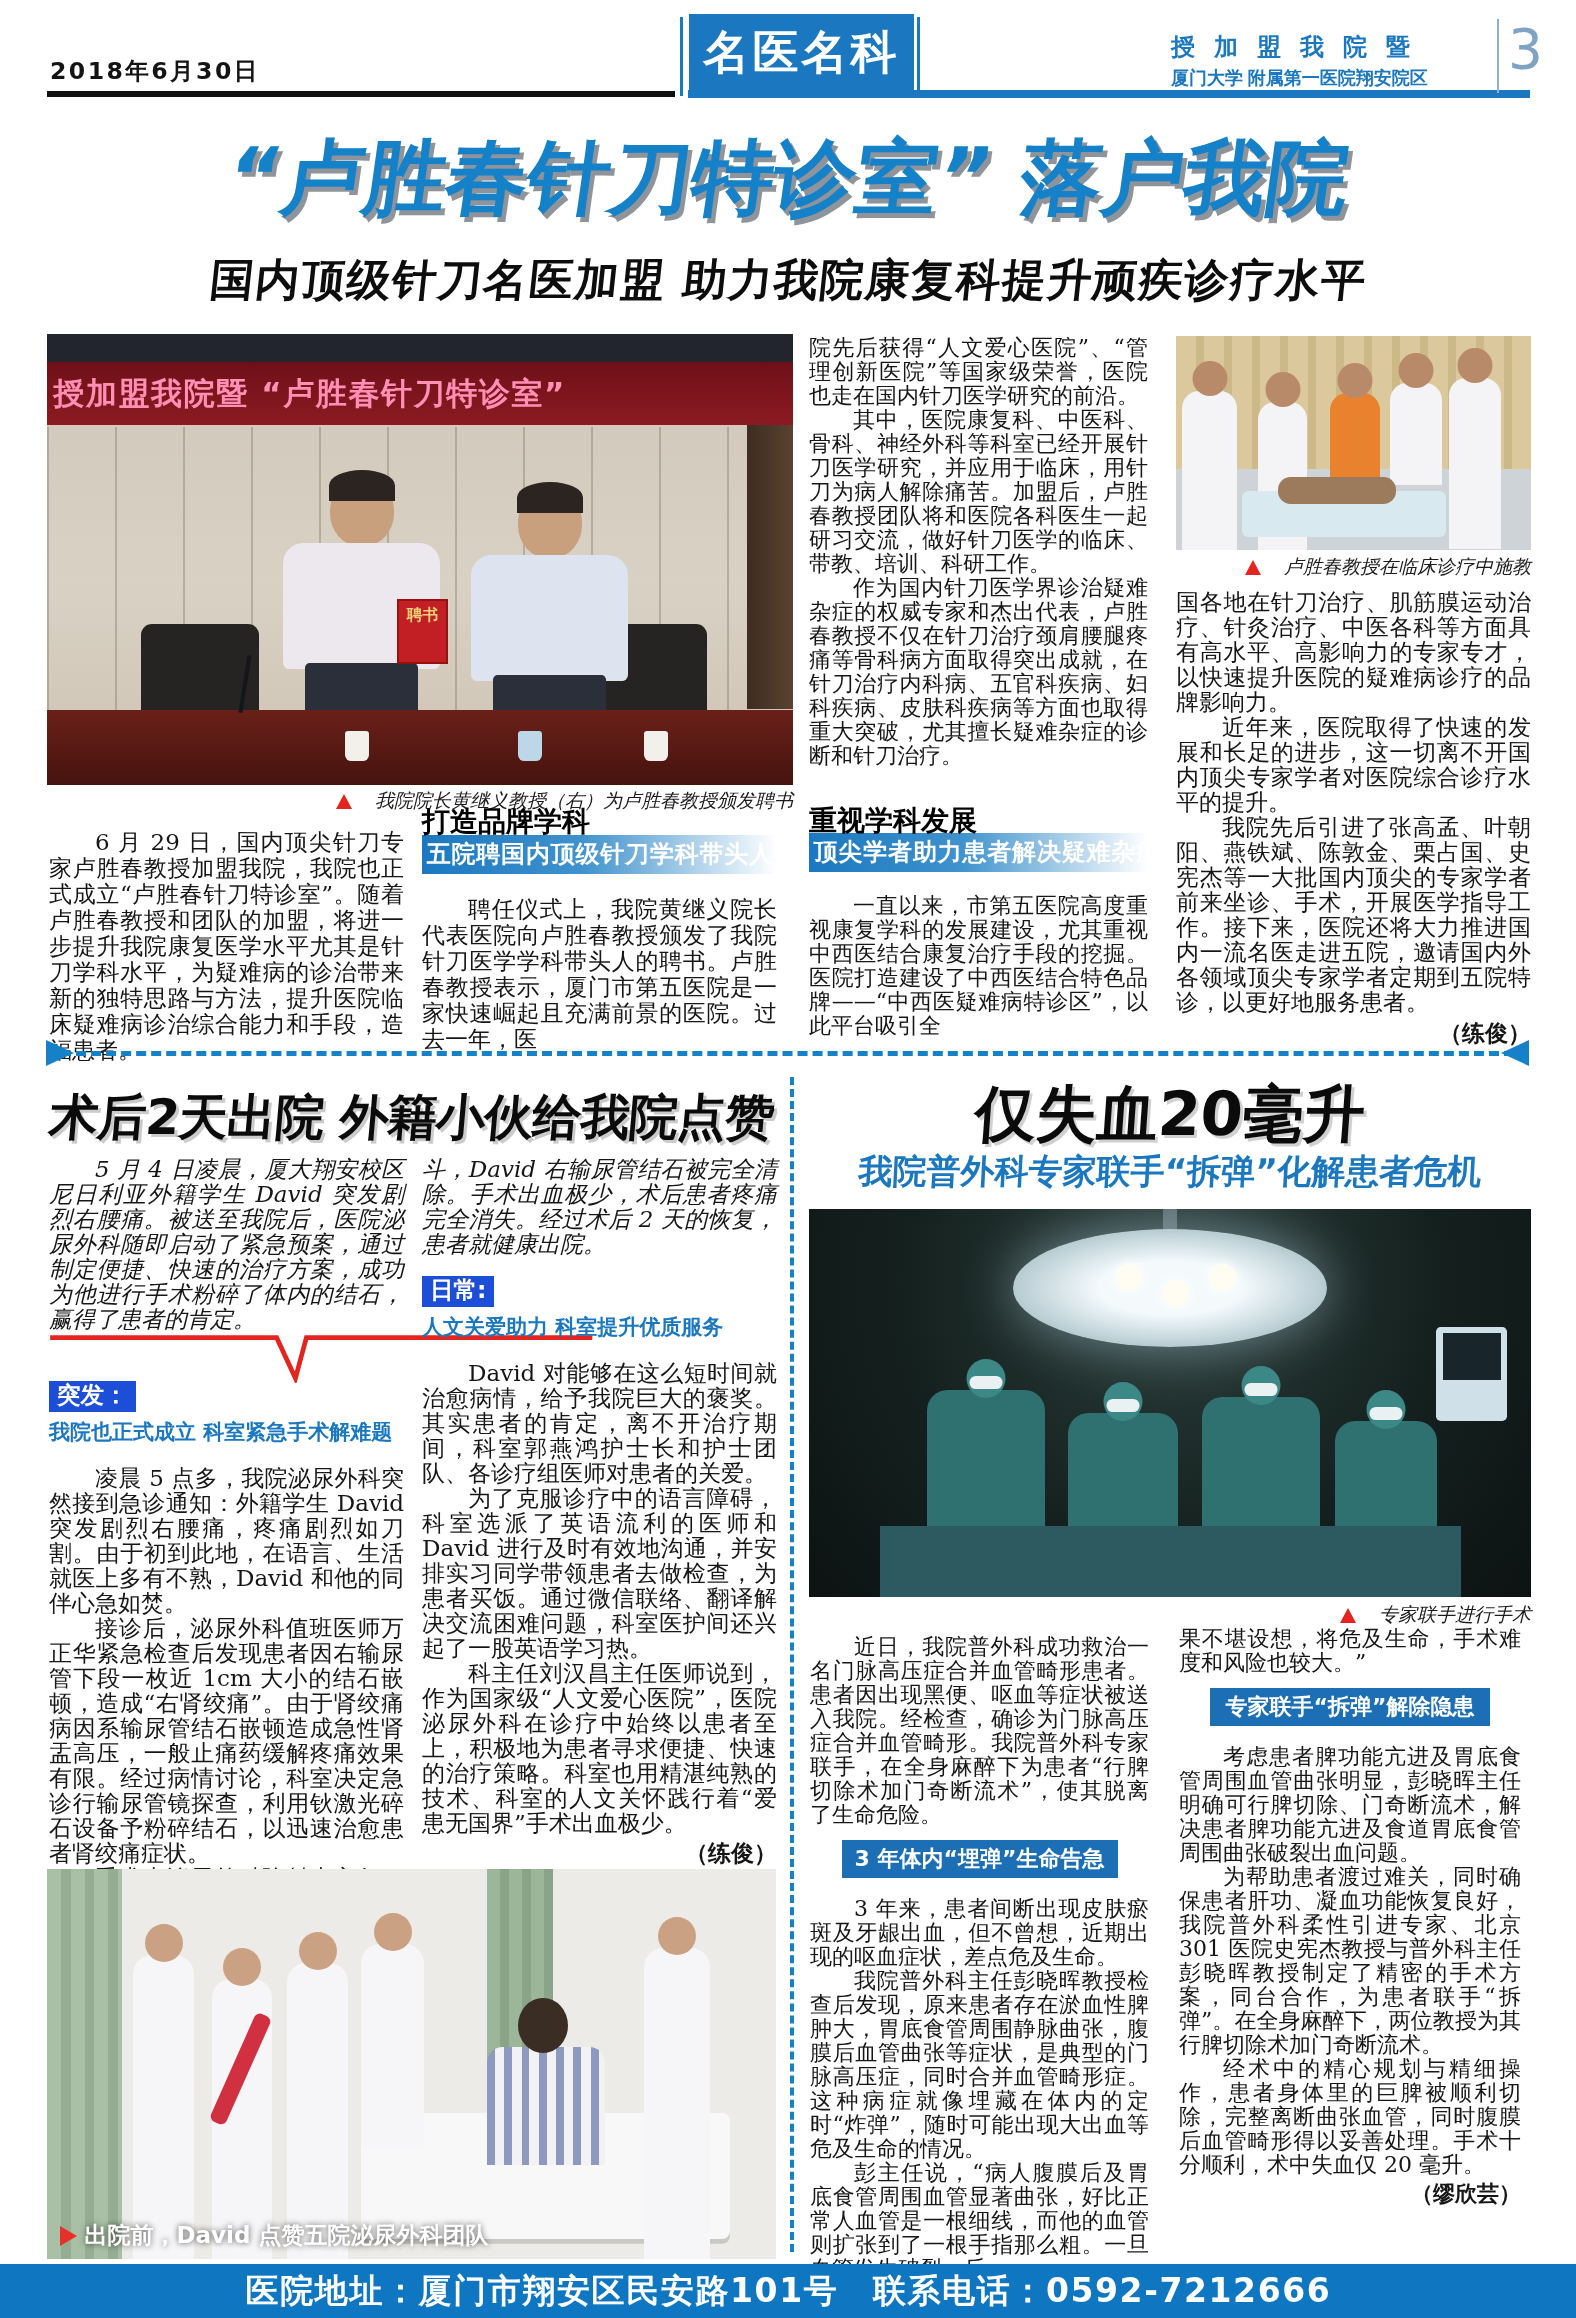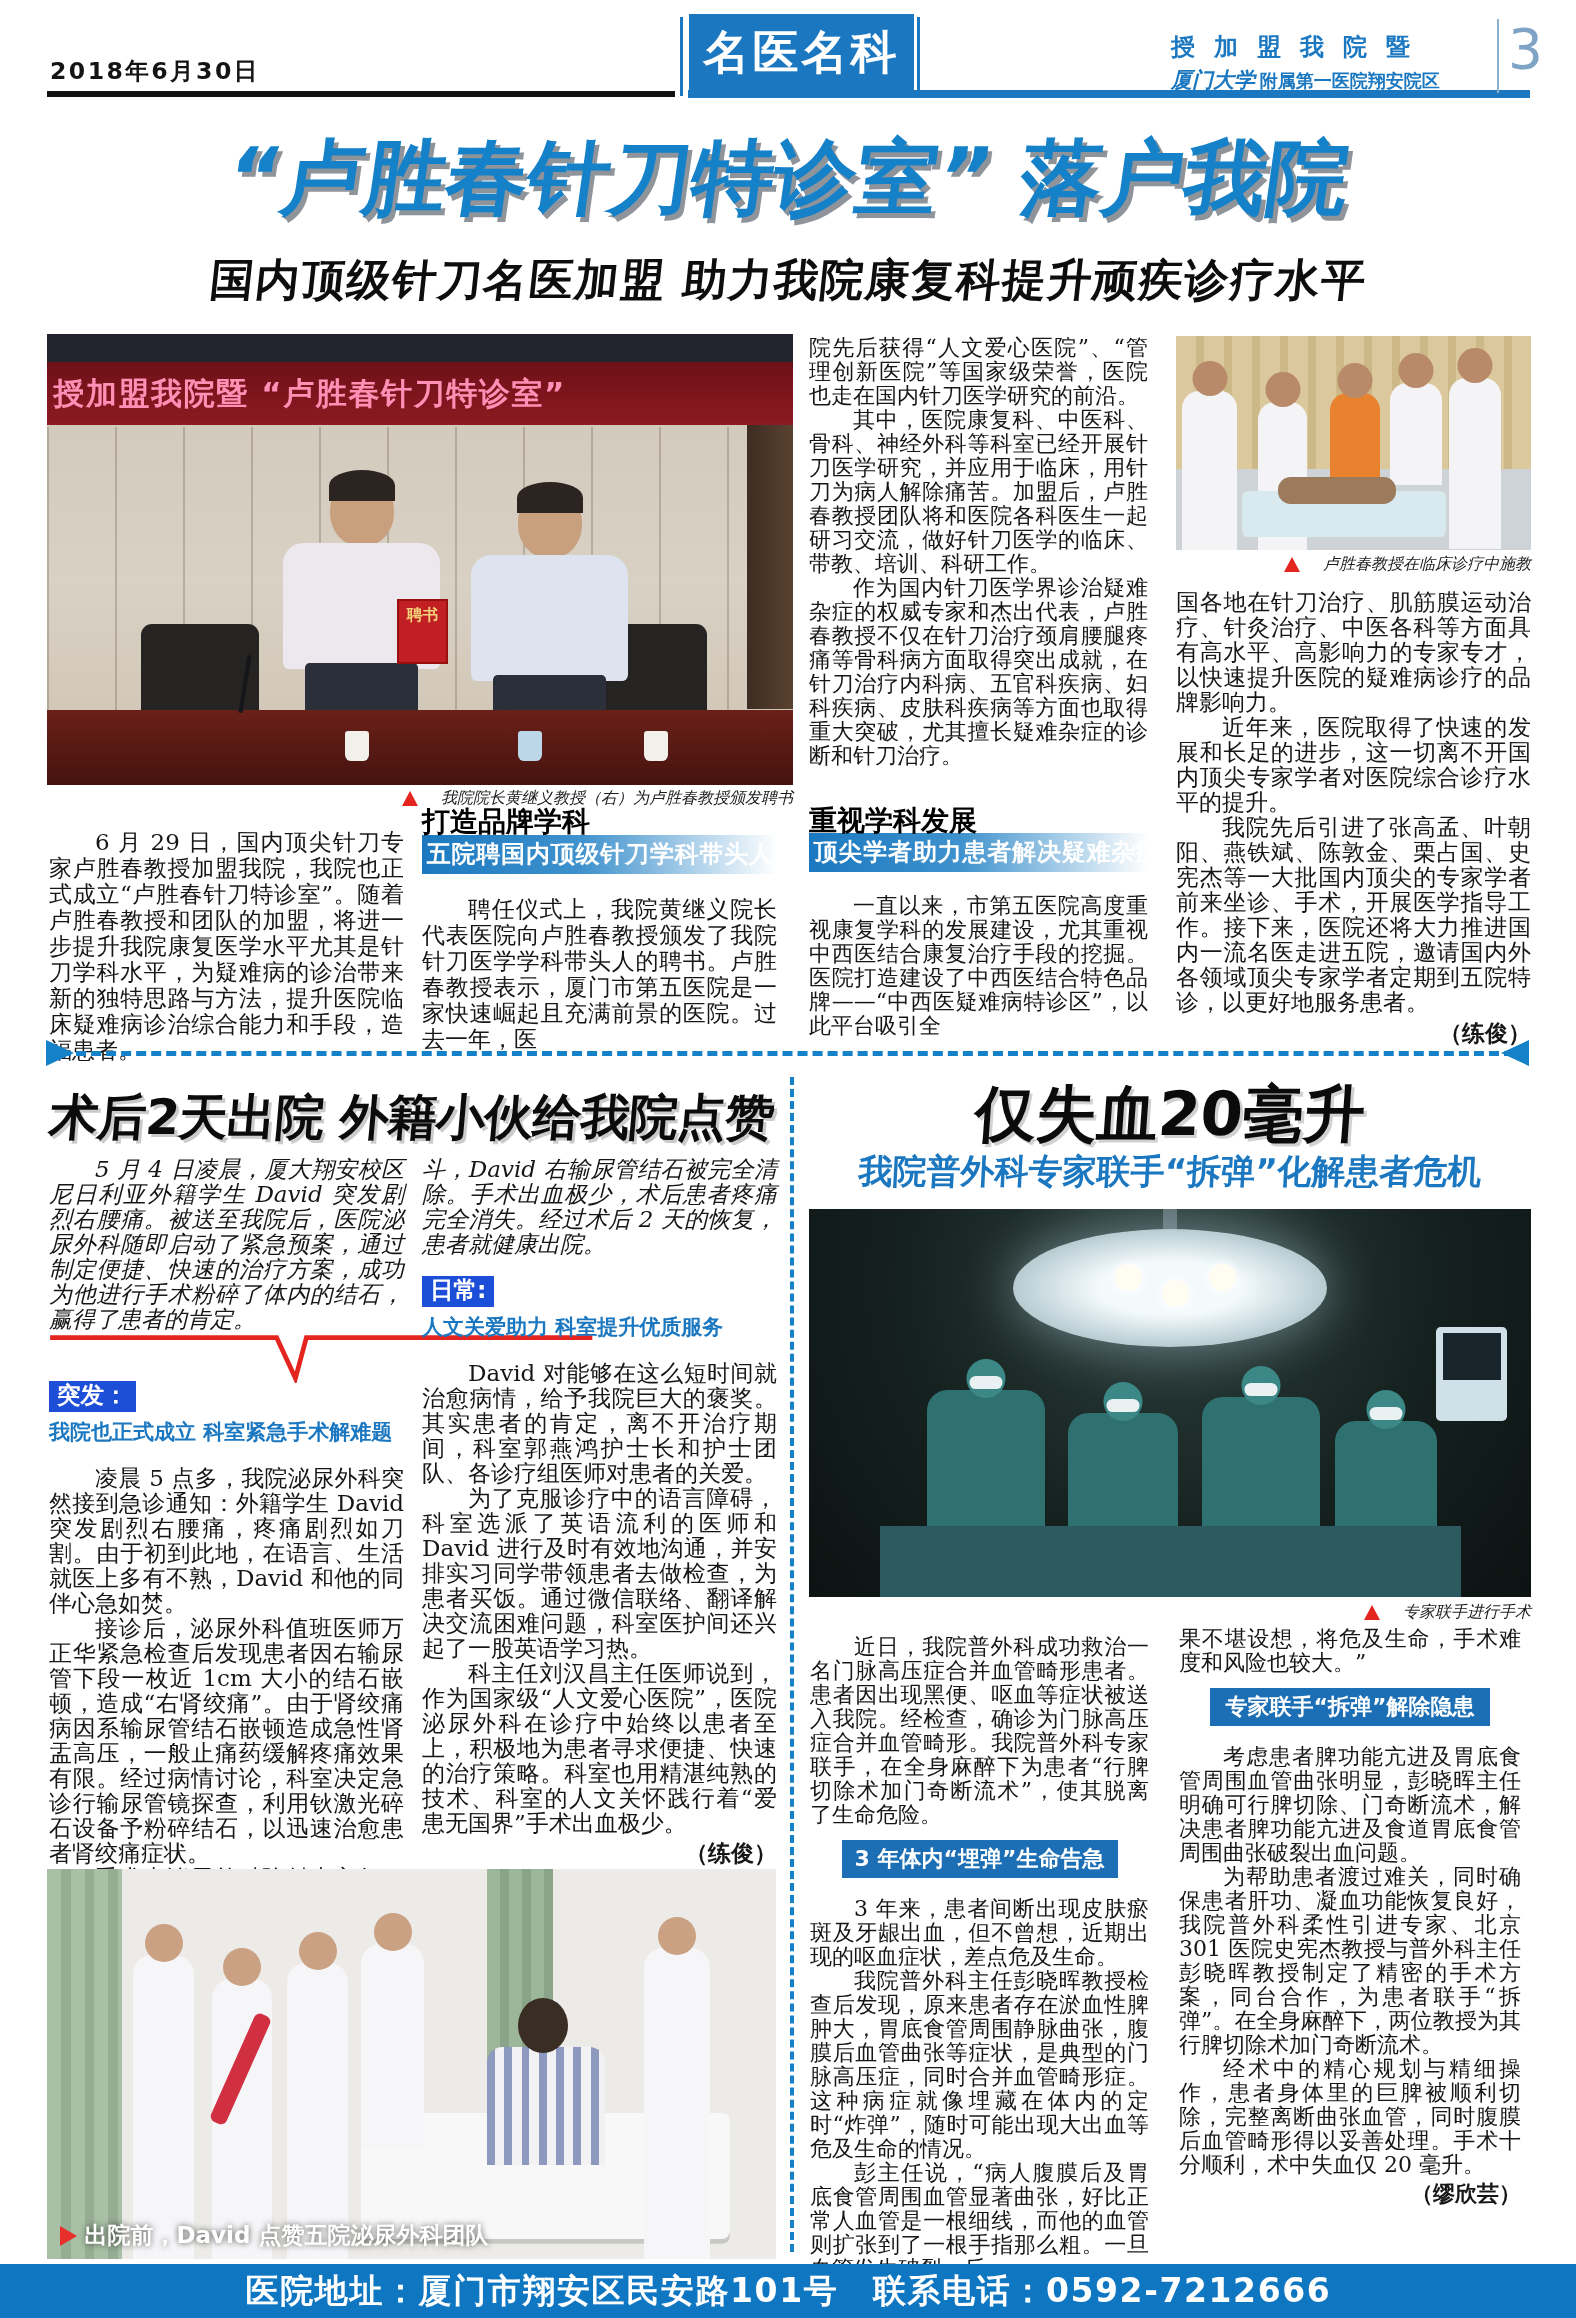--- a/index.html
+++ b/index.html
@@ -8,37 +8,37 @@
 
   
   .date{position:absolute;left:50px;top:55px;font-size:23.6px;font-weight:bold;letter-spacing:2.4px;text-align:right;}
   .rule-black{position:absolute;left:47px;top:91px;width:628px;height:5.5px;background:#111;}
   .rule-blue{position:absolute;left:688px;top:90px;width:842px;height:7.9px;background:#1b78c0;}
   .vline{position:absolute;top:17.3px;width:3.1px;height:79px;background:#1b78c0;}
   .section-box{position:absolute;left:689px;top:14px;width:225px;height:77px;background:#1b78c0;
                color:#fff;font-size:46px;font-weight:bold;text-align:center;line-height:77px;letter-spacing:3.1px;}
   .org1{position:absolute;left:1171px;top:31px;color:#1b78c0;font-weight:bold;font-size:24px;letter-spacing:19px;white-space:nowrap;}
   .org2{position:absolute;left:1171px;top:66px;color:#1b78c0;font-size:18px;font-weight:bold;white-space:nowrap;}
-  .org2 .logo{font-style:italic;font-family:"DejaVu Serif",serif;font-size:21px;margin-right:4.7px;}
+  .org2 .logo{font-family:"DejaVu Serif",serif;font-size:18px;margin-right:4.7px;}
   .pagenum-sep{position:absolute;left:1497px;top:19px;width:2.4px;height:74px;background:#8fb0cc;}
   .pagenum{position:absolute;left:1508px;top:17.3px;font-size:55px;color:#7fa3c4;}
 
   
   .headline{position:absolute;left:0;top:124px;width:100%;text-align:center;font-size:82px;font-weight:bold;
             color:#1581c9;transform:skewX(-8deg);text-shadow:4.7px 4.7px 0 rgba(105,112,120,0.75);white-space:nowrap;}
   .subheadline{position:absolute;left:0;top:251px;width:100%;text-align:center;font-size:44px;font-weight:bold;
             color:#0d0d0d;transform:skewX(-6deg);letter-spacing:1.6px;white-space:nowrap;}
 
   
   .col{position:absolute;font-family:"DejaVu Serif","Liberation Serif",serif;font-size:23px;line-height:26px;
        color:#161616;text-align:justify;}
   .col p{margin:0;text-indent:2em;}
   .col p.noindent{text-indent:0;}
   .byline{text-align:right;text-indent:0 !important;margin-top:4.7px !important;font-weight:bold;}
-  .caption{position:absolute;font-family:"DejaVu Serif","Liberation Serif",serif;font-size:16px;color:#1c1c1c;
+  .caption{position:absolute;font-family:"DejaVu Serif","Liberation Serif",serif;font-size:19px;color:#1c1c1c;
            display:flex;justify-content:flex-end;align-items:center;gap:23px;font-style:italic;}
   .tri-up{width:0;height:0;border-left:8.6px solid transparent;border-right:8.6px solid transparent;
           border-bottom:15.7px solid #e4251f;flex:0 0 auto;}
   .tri-right{width:0;height:0;border-top:10.2px solid transparent;border-bottom:10.2px solid transparent;
           border-left:17.3px solid #e8302a;flex:0 0 auto;}
 
   .sec-label{font-family:"DejaVu Sans",sans-serif;font-weight:bold;font-size:28px;color:#000;
              margin:0 0 7.9px 0;text-indent:0 !important;}
   .sec-bar{height:39px;line-height:39px;background:linear-gradient(90deg,#1b78c0 0%,#3f92cd 45%,rgba(185,216,240,0) 100%);
            color:#fff;font-family:"DejaVu Sans",sans-serif;font-weight:bold;font-size:24px;padding-left:4.7px;

